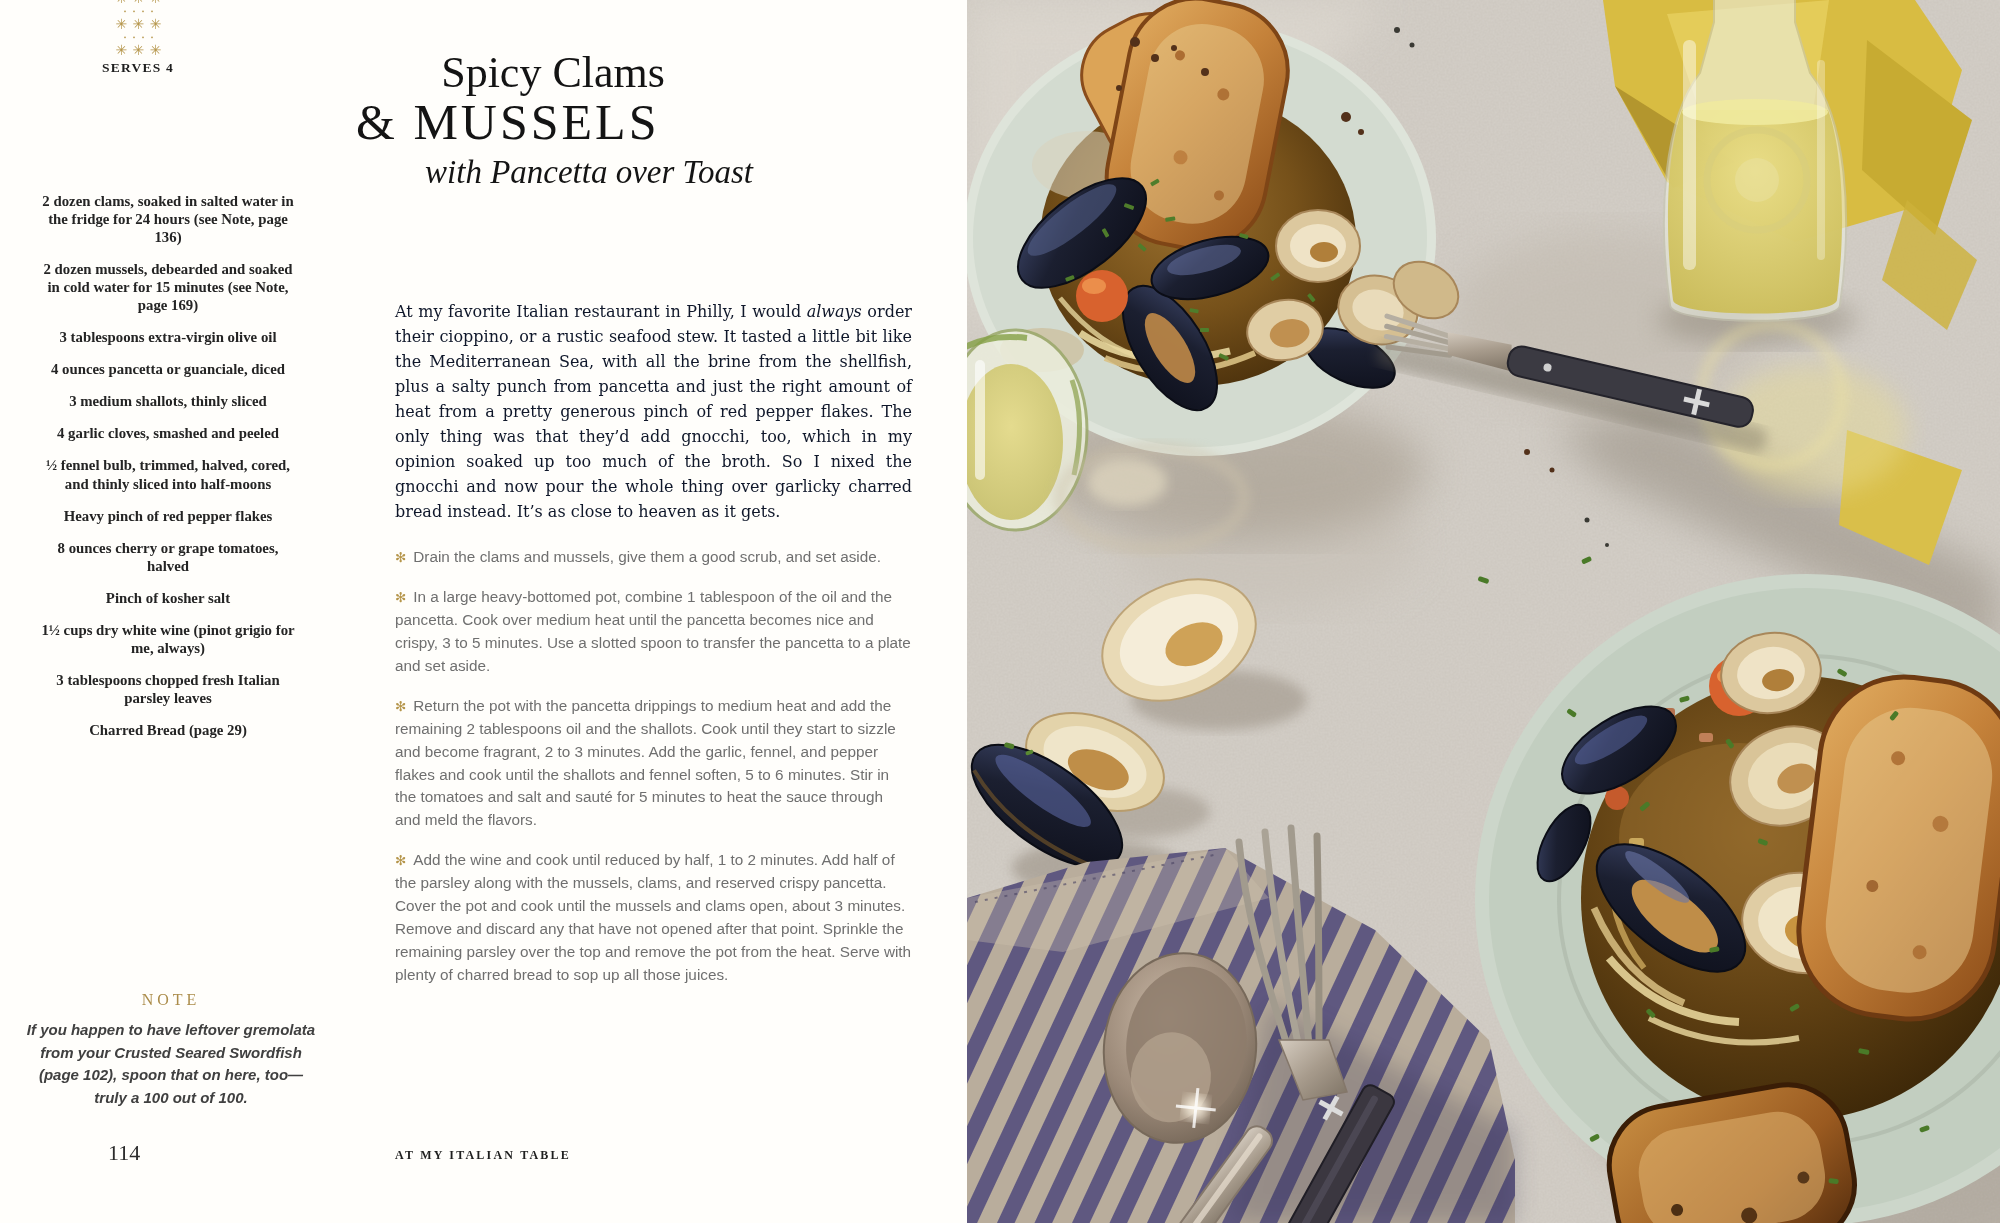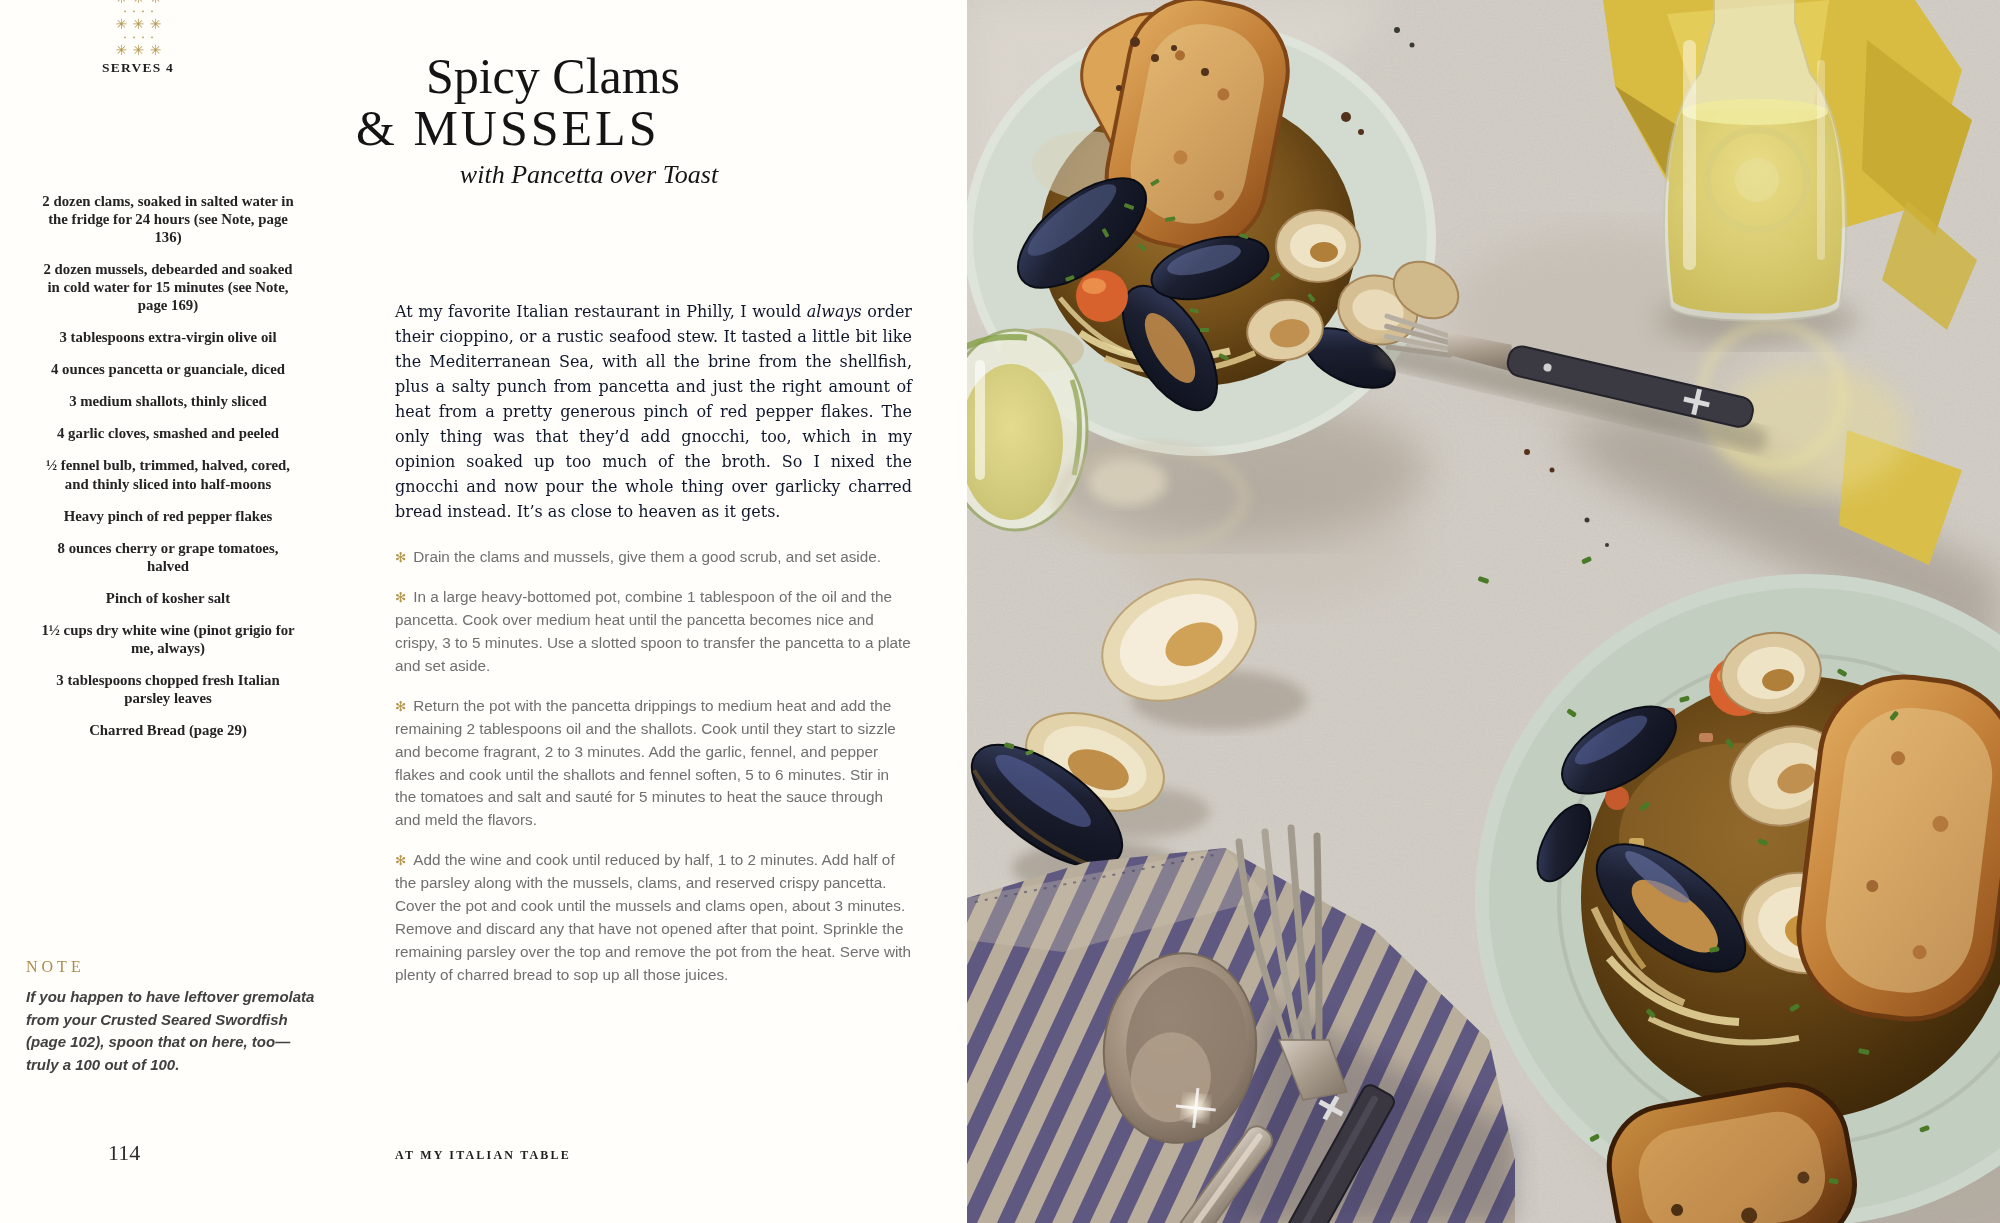--- a/index.html
+++ b/index.html
@@ -4,27 +4,27 @@
 <style>
   html,body{margin:0;padding:0;width:2000px;height:1223px;overflow:hidden;background:#fff;}
   .spread{display:flex;width:2000px;height:1223px;}
   .page-left{position:relative;width:967px;height:1223px;background:#fffefb;}
   .page-left > div, .page-left > p{position:absolute;}
   .ornament{left:108px;top:-8px;width:62px;text-align:center;color:#b5954a;}
   .orn-row{font-size:14px;line-height:13px;letter-spacing:1px;white-space:nowrap;}
   .serves{left:30px;top:60px;width:216px;text-align:center;font-family:"Liberation Serif",serif;font-weight:600;font-size:13.5px;letter-spacing:1.2px;color:#1e1e1e;}
   .ingredients{left:40px;top:192px;width:256px;}
   .ingredient{text-align:center;font-family:"Liberation Serif",serif;font-weight:700;font-size:14.8px;line-height:1.22;color:#242424;margin-bottom:14px;}
-  .note{left:26px;top:958px;width:290px;}
+  .note{left:26px;top:991px;width:290px;text-align:center;}
   .note-head{font-family:"Liberation Serif",serif;font-size:16px;letter-spacing:4px;color:#ab8c4a;margin-bottom:10px;}
   .note-body{font-family:Liberation Sans, sans-serif;font-style:italic;font-weight:600;font-size:15px;line-height:1.5;color:#404040;}
   .title{left:316px;top:50px;width:534px;color:#141414;font-family:"Liberation Serif",serif;}
-  .t1{font-size:50px;line-height:1.04;text-align:center;transform:translateX(-30px);}
+  .t1{font-size:44px;line-height:1.04;text-align:center;transform:translateX(-30px);}
   .t2{font-size:50px;line-height:1.04;text-align:left;letter-spacing:3px;transform:translateX(40px);}
-  .sub{font-size:26px;font-style:italic;text-align:center;transform:translateX(6px);margin-top:6px;}
+  .sub{font-size:33px;font-style:italic;text-align:center;transform:translateX(6px);margin-top:6px;}
   .intro{left:395px;top:300px;width:517px;margin:0;text-align:justify;font-family:"DejaVu Serif",serif;font-size:16px;line-height:1.56;color:#0f172a;}
   .steps{left:395px;top:546px;width:517px;}
   .step{margin:0 0 17px;font-family:"Liberation Sans",sans-serif;font-size:15.3px;line-height:1.5;color:#6f6f6f;}
   .star{color:#b5954a;margin-right:7px;font-size:13.5px;}
   .pgnum{left:108px;top:1140px;font-family:"Liberation Serif",serif;font-size:22px;color:#2c2c2c;}
   .runfoot{left:395px;top:1148px;font-family:"Liberation Serif",serif;font-weight:700;font-size:12px;letter-spacing:2.2px;color:#1f1f1f;}
   .photo{position:relative;width:1033px;height:1223px;overflow:hidden;}
   .photo svg{position:absolute;left:0;top:0;}
 </style>
 </head>

